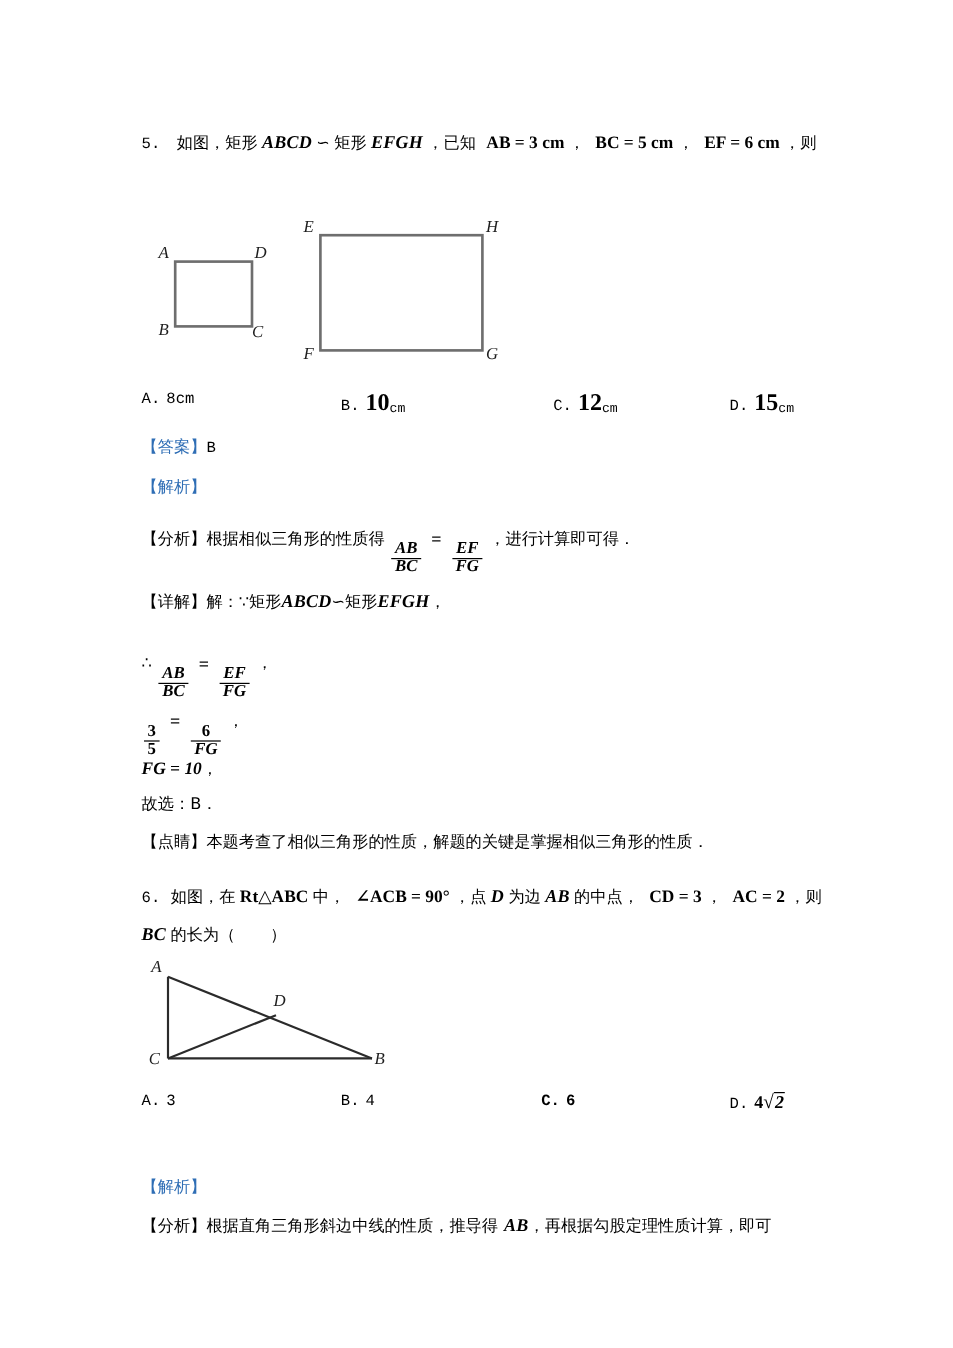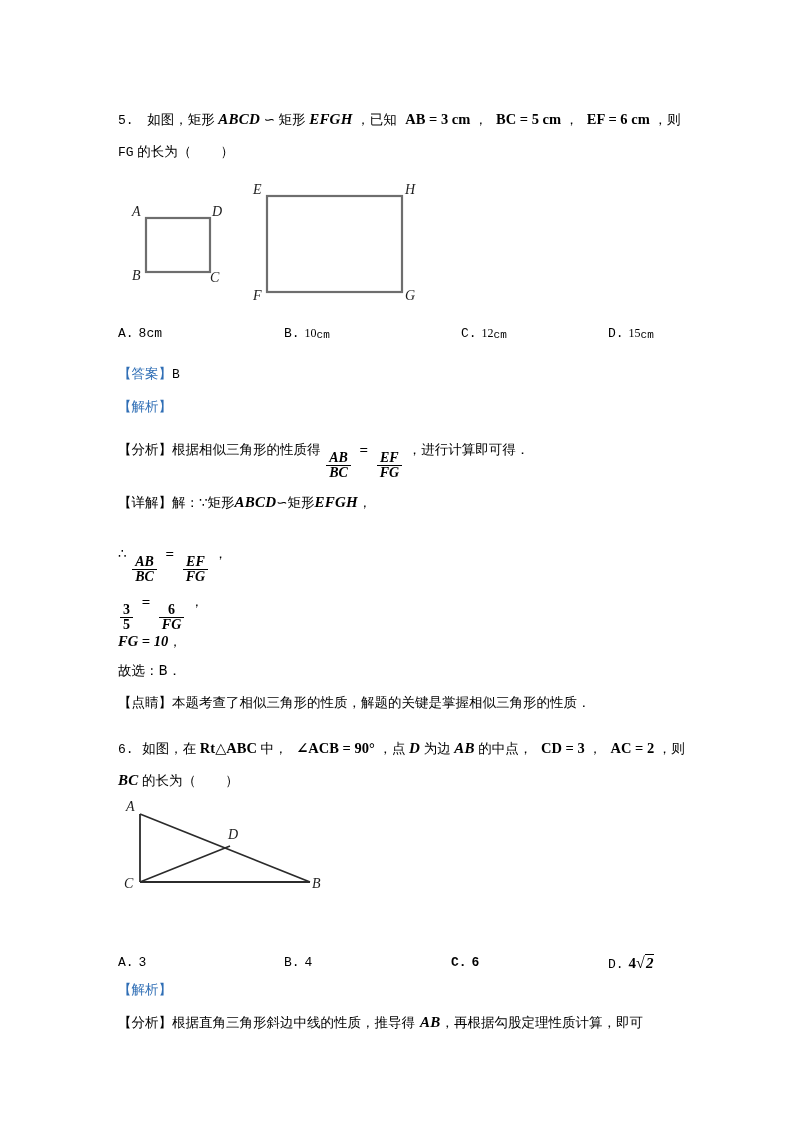--- a/index.html
+++ b/index.html
@@ -142,22 +142,22 @@
   .opt-key {
     font-family: "Liberation Mono", "DejaVu Sans Mono", monospace;
     font-size: 13px;
   }
   .opt-val-plain {
     font-family: "Liberation Mono", "DejaVu Sans Mono", monospace;
     font-size: 13px;
   }
   .opt-val-bold {
     font-family: "Liberation Serif", "DejaVu Serif", serif;
-    font-weight: normal;
-    font-size: 12px;
+    font-weight: bold;
+    font-size: 20px;
   }
   .unit-cm {
     font-family: "Liberation Mono", "DejaVu Sans Mono", monospace;
     font-size: 11px;
     vertical-align: -0.12em;
   }
 
   .block { position: absolute; left: 118px; width: 600px; }
 </style>
 </head>
@@ -173,26 +173,20 @@
       <span class="cn">∽</span>
       <span class="cn">矩形</span>
       <span class="mathit">EFGH</span>
       <span class="cn">，已知</span><span class="sp-sm"></span>
       <span class="mathup">AB = 3 cm</span>
       <span class="cn">，</span><span class="sp-sm"></span>
       <span class="mathup">BC = 5 cm</span>
       <span class="cn">，</span><span class="sp-sm"></span>
       <span class="mathup">EF = 6 cm</span>
       <span class="cn">，则</span>
-    </div>
-    <div class="line">
-      <span class="plain-mono">FG</span>
-      <span class="cn">的长为（</span>
-      <span class="sp-lg"></span>
-      <span class="cn">）</span>
     </div>
   </div>
 
   <div class="fig-q5">
     <svg width="340" height="140" viewBox="0 0 340 140">
       <rect x="28" y="46" width="64" height="54" fill="none" stroke="#6e6e6e" stroke-width="2.2"></rect>
       <rect x="149" y="24" width="135" height="96" fill="none" stroke="#6e6e6e" stroke-width="2.2"></rect>
     </svg>
     <span class="fig-label" style="left:14px; top:32px;">A</span>
     <span class="fig-label" style="left:94px; top:32px;">D</span>
@@ -335,21 +329,21 @@
       <line x1="22" y1="84" x2="192" y2="84" stroke="#2b2b2b" stroke-width="1.8"></line>
       <line x1="22" y1="16" x2="192" y2="84" stroke="#2b2b2b" stroke-width="1.8"></line>
       <line x1="22" y1="84" x2="112" y2="48" stroke="#2b2b2b" stroke-width="1.8"></line>
     </svg>
     <span class="fig-label" style="left:8px; top:1px;">A</span>
     <span class="fig-label" style="left:110px; top:29px;">D</span>
     <span class="fig-label" style="left:6px; top:78px;">C</span>
     <span class="fig-label" style="left:194px; top:78px;">B</span>
   </div>
 
-  <div class="block" style="top:910px;margin-top:44px;">
+  <div class="block" style="top:910px;">
     <div class="opt-row">
       <span class="opt" style="left:0px;">
         <span class="opt-key">A.</span><span class="sp-sm"></span><span class="opt-val-plain">3</span>
       </span>
       <span class="opt" style="left:166px;">
         <span class="opt-key">B.</span><span class="sp-sm"></span><span class="opt-val-plain">4</span>
       </span>
       <span class="opt" style="left:333px;font-weight:bold;">
         <span class="opt-key">C.</span><span class="sp-sm"></span><span class="opt-val-plain">6</span>
       </span>

